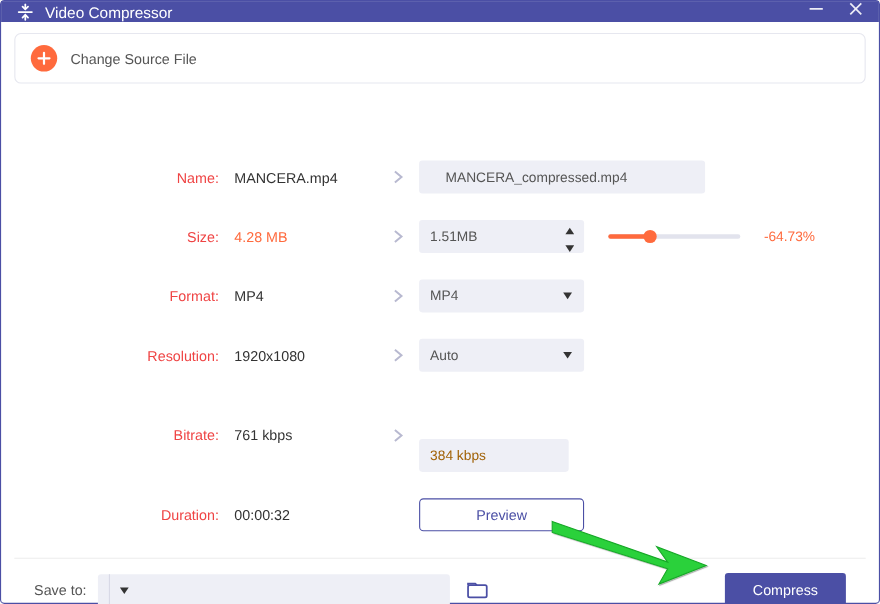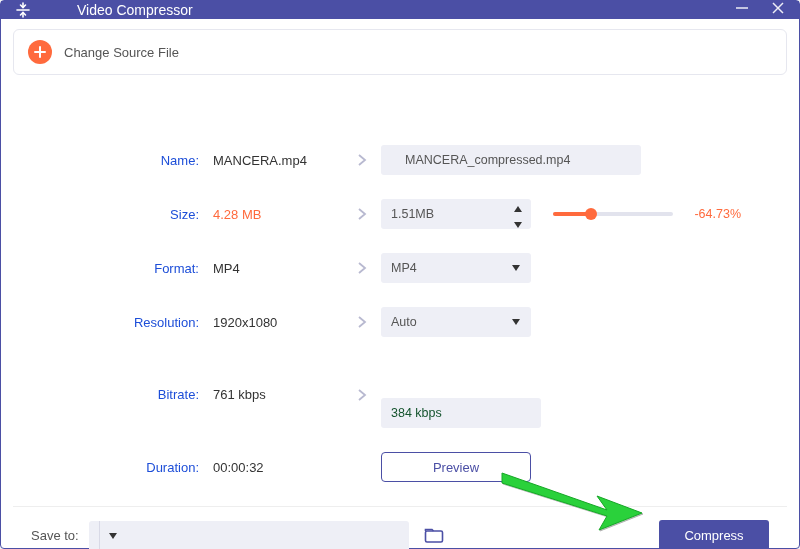--- a/index.html
+++ b/index.html
@@ -1,46 +1,46 @@
 <!DOCTYPE html>
 <html><head>
 <meta charset="utf-8">
 <style>
   * { box-sizing: border-box; margin: 0; padding: 0; font-family: -apple-system, BlinkMacSystemFont, "Segoe UI", Arial, sans-serif; }
   body { background: #f5f5f7; width: 800px; height: 549px; overflow: hidden; }
   .window { width: 800px; height: 549px; background: #fff; border: 1px solid #4b4fa5; border-radius: 4px; display: flex; flex-direction: column; }
   .titlebar { height: 36px; background: #4b4fa5; display: flex; align-items: center; justify-content: space-between; padding: 0 14px; color: #fff; }
   .titlebar-left { display: flex; align-items: center; gap: 10px; }
   .title-icon svg { display: block; }
-  .titlebar-title { font-size: 14px; font-weight: 400; margin-left: 36px; }
+  .titlebar-title { font-size: 14px; font-weight: 400; }
   .titlebar-controls { display: flex; gap: 22px; align-items: center; }
   .control-btn { cursor: pointer; opacity: 0.9; }
   .content { flex: 1; padding: 10px 12px 0 12px; display: flex; flex-direction: column; }
   .source-bar { border: 1px solid #e6e7ef; border-radius: 6px; padding: 10px 14px; display: flex; align-items: center; gap: 12px; }
   .plus-btn { width: 24px; height: 24px; border-radius: 50%; background: #ff6a3d; display: flex; align-items: center; justify-content: center; cursor: pointer; }
   .plus-btn svg { display:block; }
   .source-text { font-size: 13px; color: #555; }
   .form-area { flex: 1; padding: 70px 30px 0 30px; }
   .row { display: flex; align-items: center; margin-bottom: 24px; }
-  .label { width: 170px; text-align: right; font-size: 13px; color: #1d4ed8; padding-right: 14px; }
+  .label { width: 170px; text-align: right; font-size: 13px; color: #ef4444; padding-right: 14px; }
   .val-orig { width: 130px; font-size: 13px; color: #333; }
   .val-orig.orange { color: #ff6a3d; }
   .arrow { width: 38px; display:flex; justify-content:center; }
   .arrow svg { display:block; }
   .field-text { width: 260px; height: 30px; background: #eeeff6; border: none; border-radius: 3px; padding: 0 24px; font-size: 12.5px; color: #555; }
   .field-num { width: 150px; height: 30px; background: #eeeff6; border-radius: 3px; display: flex; align-items: center; padding: 0 0 0 10px; font-size: 12.5px; color: #555; position: relative; }
   .stepper { position: absolute; right: 8px; top: 3px; display:flex; flex-direction:column; gap:2px; }
   .stepper-btn { cursor:pointer; }
   .slider-wrap { display:flex; align-items:center; margin-left: 22px; gap: 10px; }
   .slider { width: 120px; height: 4px; background: #e2e3ed; border-radius: 2px; position: relative; }
   .slider-fill { position:absolute; left:0; top:0; height:4px; background:#ff6a3d; border-radius:2px; width: 36px; }
   .slider-thumb { position:absolute; top:-4px; left:32px; width:12px; height:12px; border-radius:50%; background:#ff6a3d; cursor:pointer; }
   .pct { color:#ff6a3d; font-size:12.5px; margin-left: 8px; min-width: 60px; text-align: right; }
   .select { width: 150px; height: 30px; background: #eeeff6; border-radius: 3px; display:flex; align-items:center; justify-content:space-between; padding: 0 10px; font-size: 12.5px; color:#555; cursor:pointer; }
-  .field-ro { width: 160px; height: 30px; background: #eeeff6; border-radius: 3px; display:flex; align-items:center; padding: 0 10px; font-size: 12.5px; color:#14532d;margin-top:37px; }
+  .field-ro { width: 136px; height: 30px; background: #eeeff6; border-radius: 3px; display:flex; align-items:center; padding: 0 10px; font-size: 12.5px; color:#a16207;margin-top:37px; }
   .preview-btn { width: 150px; height: 30px; border: 1.5px solid #4b4fa5; border-radius: 4px; background:#fff; color:#4b4fa5; font-size:13px; display:flex; align-items:center; justify-content:center; cursor:pointer; }
   .footer { height: 58px; border-top: 1px solid #eee; display:flex; align-items:center; padding: 0 18px; gap: 10px; }
   .save-label { font-size: 13px; color:#555; }
   .save-path { width: 320px; height: 30px; background:#eeeff6; border-radius:3px; display:flex; align-items:center; justify-content:space-between; padding: 0 0 0 10px; font-size:12.5px; color:#555; cursor:pointer; }
   .save-caret { width: 28px; height:30px; border-left:1px solid #d8d9e6; display:flex; align-items:center; justify-content:center; }
   .folder-btn { width: 26px; height: 26px; display:flex; align-items:center; justify-content:center; cursor:pointer; margin-left: 2px; }
   .spacer { flex:1; position:relative; }
   .compress-btn { width: 110px; height: 32px; background:#4b4fa5; color:#fff; font-size:13px; border-radius:3px; display:flex; align-items:center; justify-content:center; cursor:pointer; border:none; }
   .green-arrow { position:absolute; right: 2px; bottom: -2px; pointer-events:none; }
 </style>

